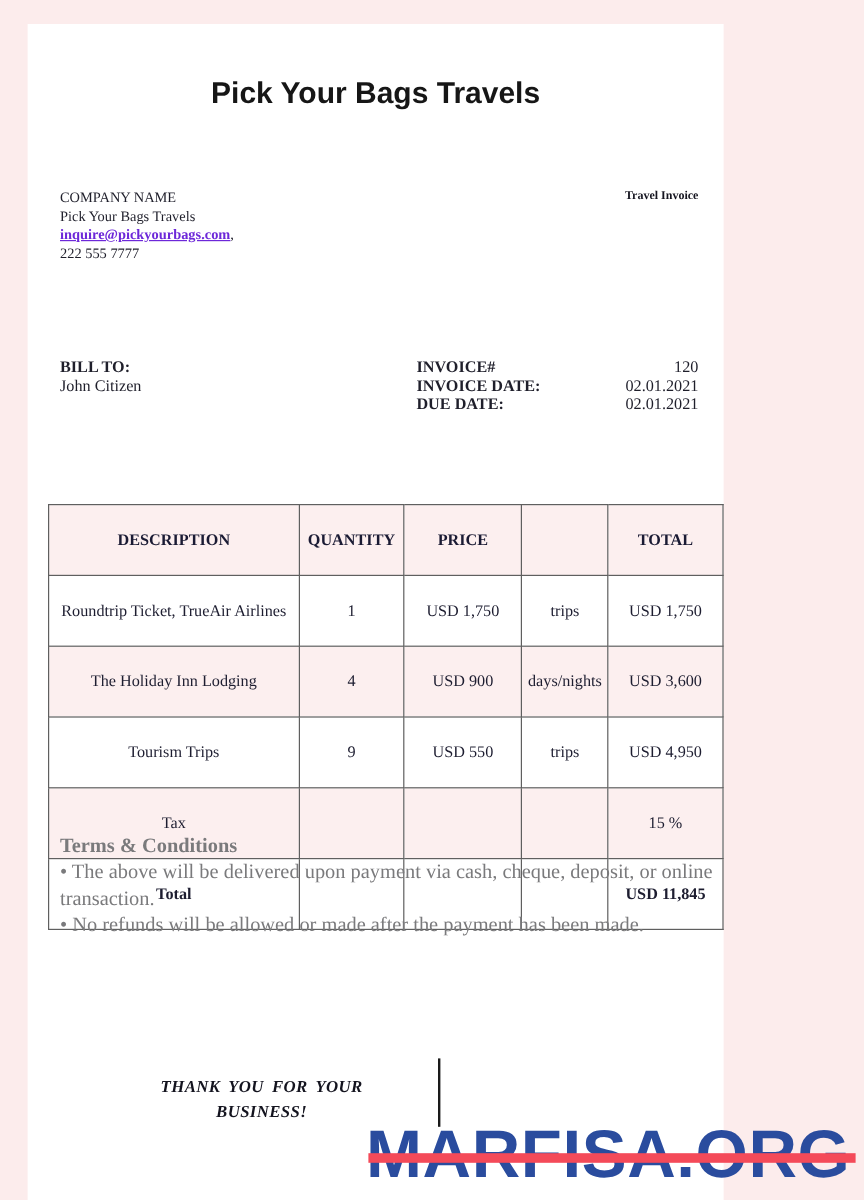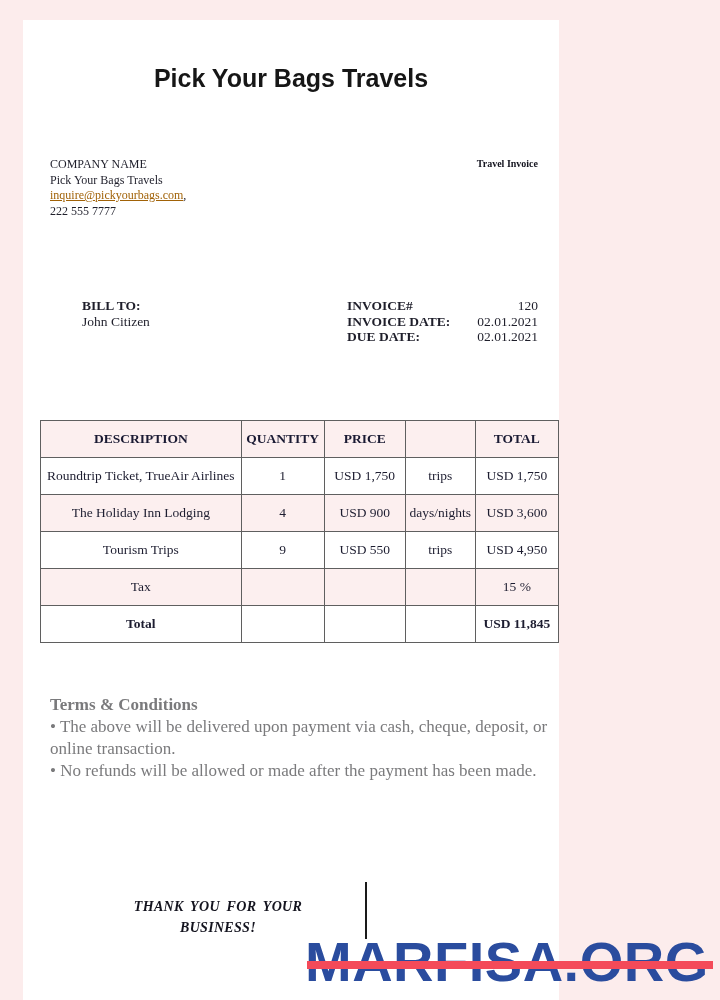--- a/index.html
+++ b/index.html
@@ -3,42 +3,42 @@
 <meta charset="utf-8">
 <style>
   html,body{margin:0;padding:0;}
   body{
     width:720px;height:1000px;position:relative;overflow:hidden;
     background:#fcecec;
     font-family:"Liberation Serif", serif;
     color:#1f1f2b;
   }
   .page{
-    position:absolute;left:23px;top:20px;width:536px;height:980px;
+    position:absolute;left:23px;top:20px;width:580px;height:980px;
     background:#ffffff;
   }
   .doc-title{
     position:absolute;left:0;top:44px;width:100%;
     text-align:center;
     font-family:"Liberation Sans", sans-serif;
     font-weight:bold;font-size:25px;color:#161616;
     letter-spacing:0px;
   }
   .company-block{
     position:absolute;left:27px;top:137px;
     font-size:12px;line-height:15.5px;
   }
-  .company-block .email-link{color:#a16207;text-decoration:underline;cursor:pointer;}
+  .company-block .email-link{color:#6d28d9;text-decoration:underline;cursor:pointer;font-weight:bold;}
   .invoice-type{
     position:absolute;right:21px;top:138px;
     font-weight:bold;font-size:10px;color:#14141f;
   }
   .billto-block{
     position:absolute;left:27px;top:278px;
-    font-size:13.5px;line-height:15.5px;margin-left:32px;
+    font-size:13.5px;line-height:15.5px;
   }
   .billto-block .lbl{font-weight:bold;}
   .meta-block{
     position:absolute;left:324px;top:278px;right:21px;
     font-size:13.5px;line-height:15.5px;
   }
   .meta-row{display:flex;justify-content:space-between;}
   .meta-row .lbl{font-weight:bold;}
   .meta-row .val{text-align:right;}
   table.items{
@@ -46,21 +46,21 @@
     border-collapse:collapse;table-layout:fixed;
     font-size:13.5px;color:#1d1d30;
   }
   table.items col.c1{width:223px;}
   table.items col.c2{width:95px;}
   table.items col.c3{width:129px;}
   table.items col.c4{width:75px;}
   table.items col.c5{width:118px;}
   table.items th, table.items td{
     border:1px solid #5f5f5f;
-    height:26px;padding:5px 3px;
+    height:26px;padding:16px 3px;
     text-align:center;vertical-align:middle;
     overflow:hidden;white-space:nowrap;
   }
   table.items th{font-weight:bold;color:#1a1a33;}
   tr.stripe{background:#fcefef;}
   tr.total-row td.b{font-weight:bold;}
   .terms-block{
     position:absolute;left:27px;top:674px;
     font-size:17px;line-height:22px;color:#7a7a7c;
   }

